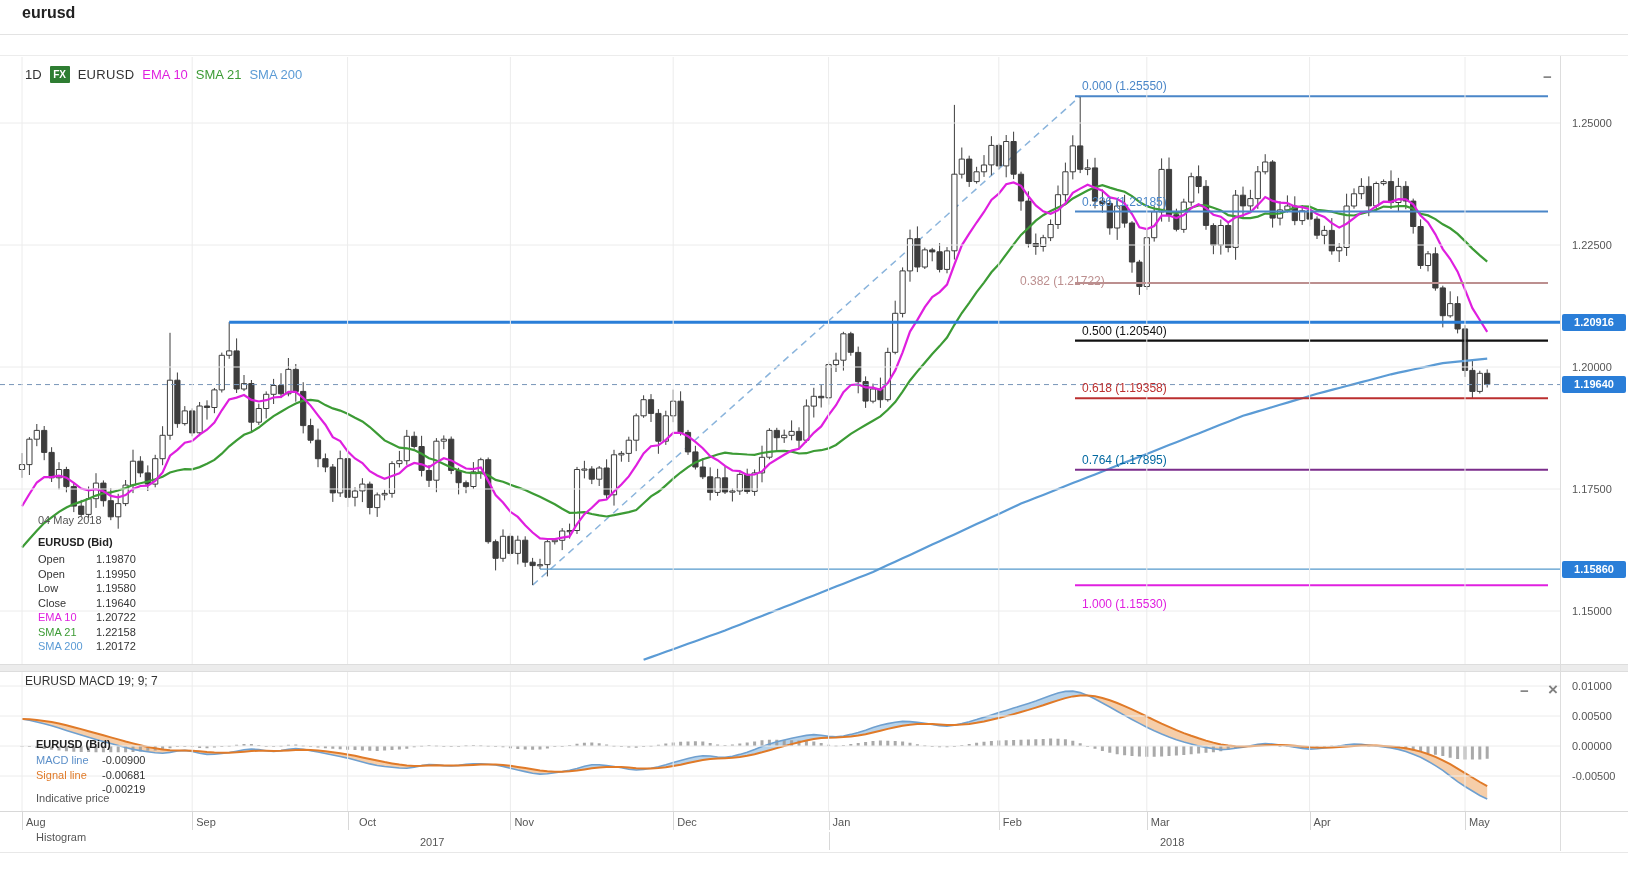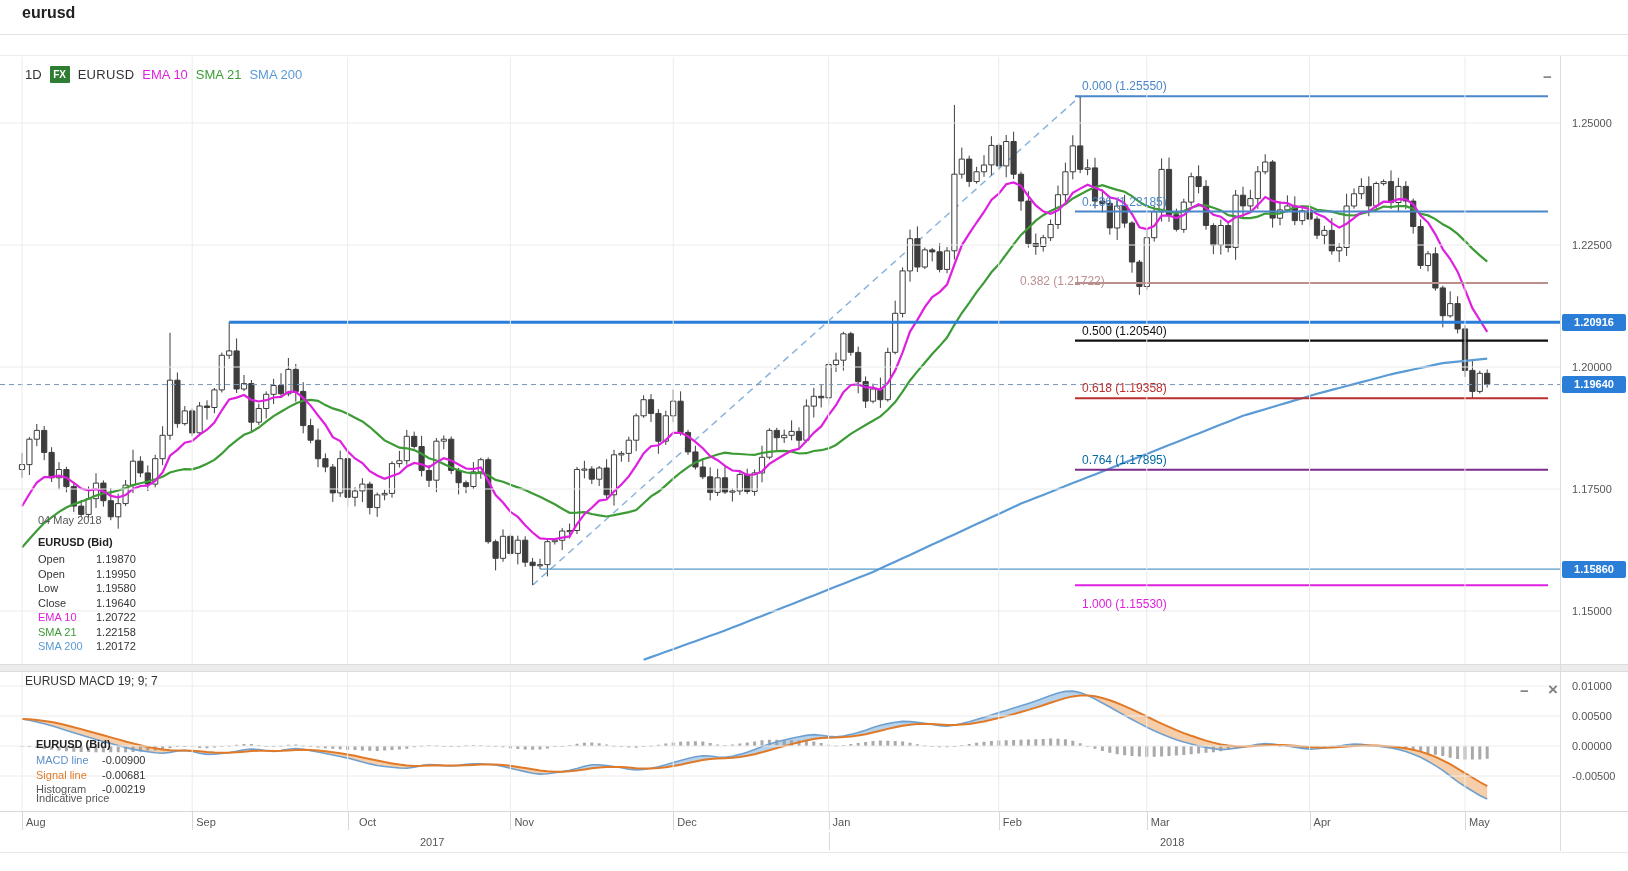--- a/index.html
+++ b/index.html
@@ -176,21 +176,21 @@
     <div id="macd-rows">
         <div class="dw-row">
           <span class="k" style="color: rgb(91, 143, 201);">MACD line</span>
           <span class="v">-0.00900</span>
         </div>
         <div class="dw-row">
           <span class="k" style="color: rgb(224, 122, 40);">Signal line</span>
           <span class="v">-0.00681</span>
         </div>
         <div class="dw-row">
-          <span class="k" style="color: rgb(85, 85, 85);">Histogram</span>
+          <span class="k" style="color: rgb(85, 85, 85); margin-top: 48px;">Histogram</span>
           <span class="v">-0.00219</span>
         </div>
       </div>
   </div>
   <div class="abs" id="macd-indicative">Indicative price</div>
 
   <div class="abs mini-btn" style="left:1520px;top:684px;">−</div>
   <div class="abs mini-btn" style="left:1548px;top:683px;font-size:17px;">×</div>
 
   <div class="abs" id="xaxis-rule"></div>

